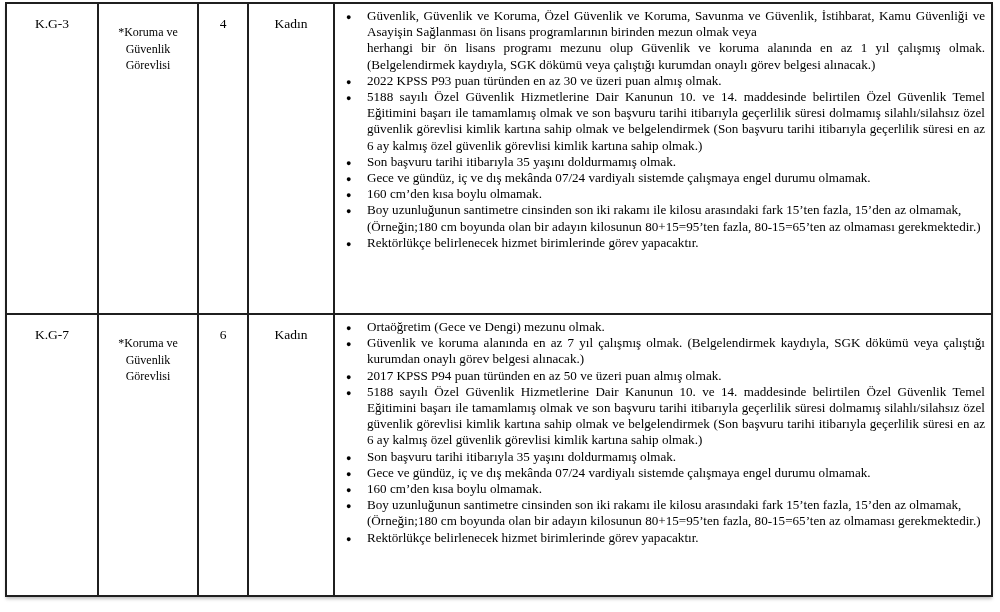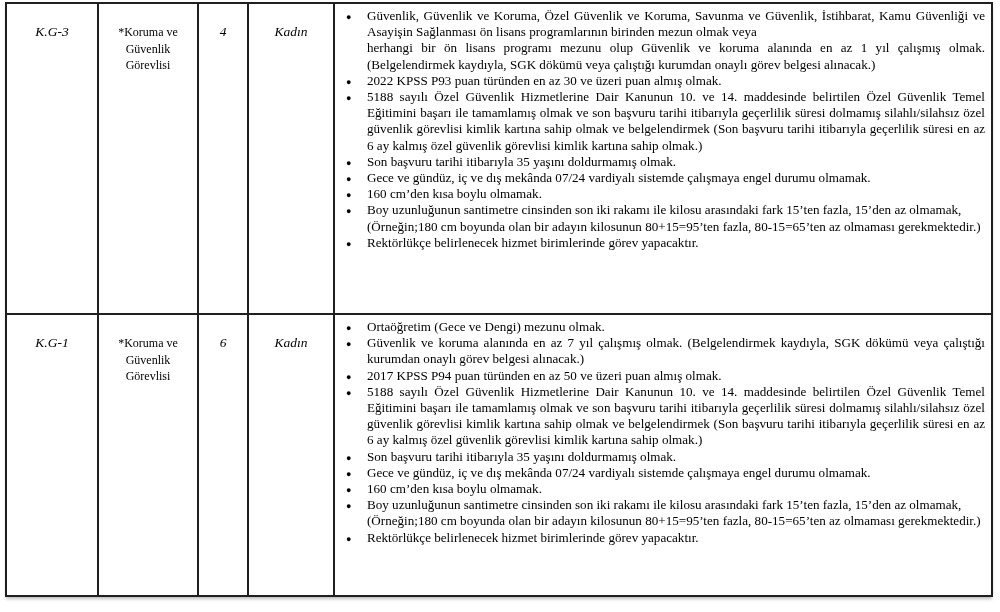--- a/index.html
+++ b/index.html
@@ -28,24 +28,23 @@
   td {
     border: 2px solid #1f1f1f;
     vertical-align: top;
     overflow: hidden;
   }
   tr.row-1 { height: 311px; }
   tr.row-2 { height: 282px; }
 
   .c-code, .c-quota, .c-gender {
     text-align: center;
-    padding-top: 20px;
+    padding-top: 12px;
     font-size: 13.5px;
     line-height: 16.5px;
-    font-style: italic;
   }
   .c-title {
     text-align: center;
     padding: 20px 7px 0 7px;
     font-size: 12px;
     line-height: 16.5px;
   }
   .c-req {
     padding: 4px 6px 2px 0;
   }
@@ -106,21 +105,21 @@
             <li><span class="bullet">●</span><span>Gece ve gündüz, iç ve dış mekânda 07/24 vardiyalı sistemde çalışmaya engel durumu olmamak.</span></li>
             <li><span class="bullet">●</span><span>160 cm’den kısa boylu olmamak.</span></li>
             <li><span class="bullet">●</span><span>Boy uzunluğunun santimetre cinsinden son iki rakamı ile kilosu arasındaki fark 15’ten fazla, 15’den az olmamak,
 (Örneğin;180 cm boyunda olan bir adayın kilosunun 80+15=95’ten fazla, 80-15=65’ten az olmaması gerekmektedir.)</span></li>
             <li><span class="bullet">●</span><span>Rektörlükçe belirlenecek hizmet birimlerinde görev yapacaktır.</span></li>
           </ul>
         </td>
       </tr>
       <tr class="row-2">
         <td class="c-code">
-          <span>K.G-1</span>
+          <span>K.G-7</span>
         </td>
         <td class="c-title">
           <span>*Koruma ve Güvenlik Görevlisi</span>
         </td>
         <td class="c-quota">
           <span>6</span>
         </td>
         <td class="c-gender">
           <span>Kadın</span>
         </td>

